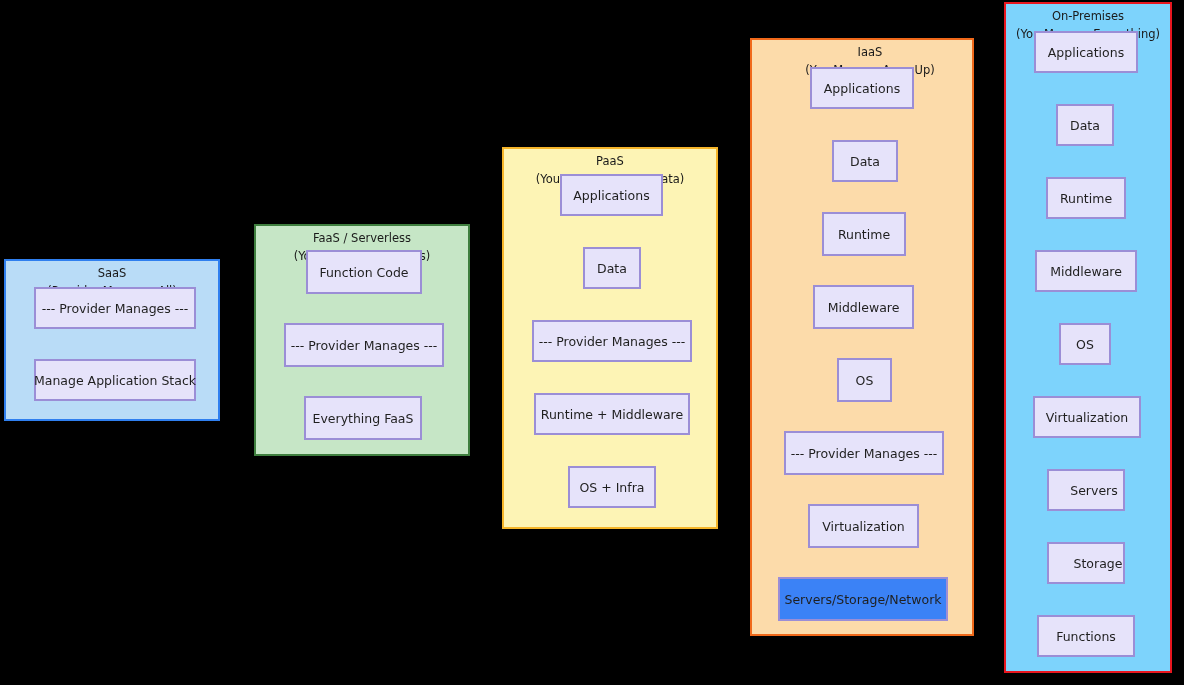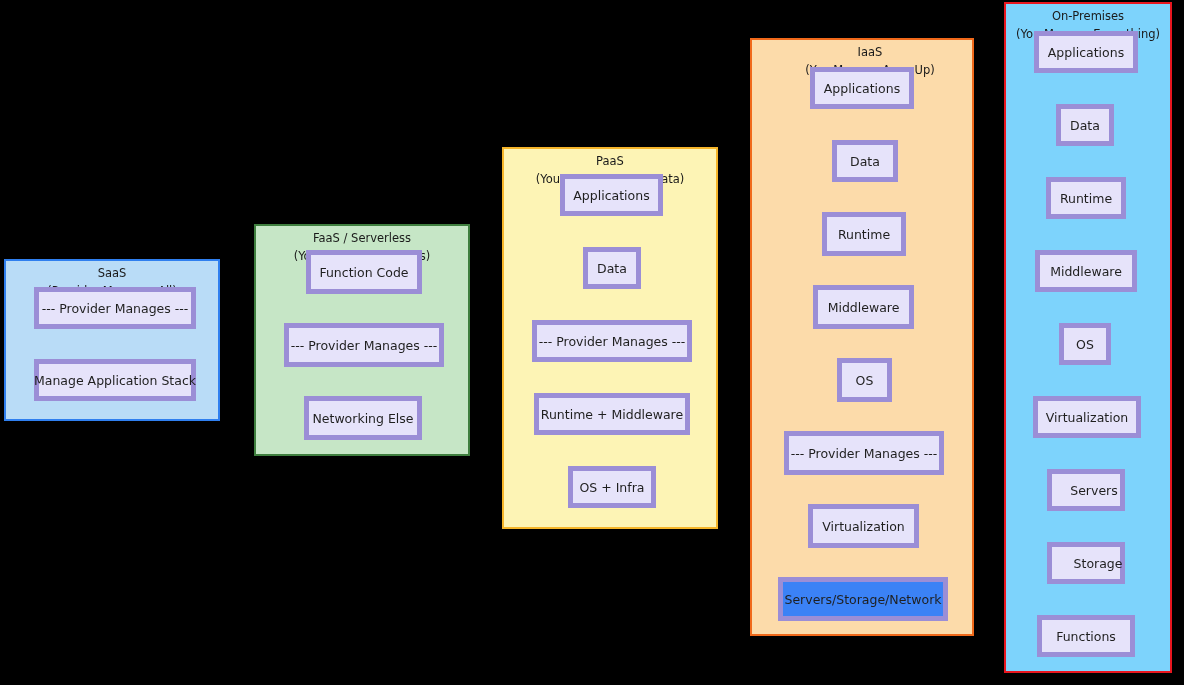--- a/index.html
+++ b/index.html
@@ -32,21 +32,21 @@
     color: #1a1a1a;
     font-size: 11.5px;
     line-height: 1.55;
     white-space: pre-line;
     pointer-events: none;
   }
   .layer-box {
     position: absolute;
     box-sizing: border-box;
     background: #e6e3fa;
-    border: 5px solid #a21caf;
+    border: 2px solid #a21caf;
     color: #1f1f1f;
     font-size: 12.5px;
     display: flex;
     align-items: center;
     justify-content: center;
     text-align: center;
     white-space: nowrap;
   }
 </style>
 </head>
@@ -57,21 +57,21 @@
       <div class="col-title" style="top: 4px;">SaaS
 (Provider Manages All)</div>
       <div class="layer-box" style="left: 28px; top: 26px; width: 162px; height: 42px; background: rgb(230, 227, 250); border-color: rgb(155, 142, 214);">--- Provider Manages ---</div>
       <div class="layer-box" style="left: 28px; top: 98px; width: 162px; height: 42px; background: rgb(230, 227, 250); border-color: rgb(155, 142, 214);">Manage Application Stack</div>
     </div>
     <div class="column" style="left: 254px; top: 224px; width: 216px; height: 232px; background: rgb(198, 230, 198); border-color: rgb(63, 127, 63);">
       <div class="col-title" style="top: 4px;">FaaS / Serverless
 (You Manage Functions)</div>
       <div class="layer-box" style="left: 50px; top: 24px; width: 116px; height: 44px; background: rgb(230, 227, 250); border-color: rgb(155, 142, 214);">Function Code</div>
       <div class="layer-box" style="left: 28px; top: 97px; width: 160px; height: 44px; background: rgb(230, 227, 250); border-color: rgb(155, 142, 214);">--- Provider Manages ---</div>
-      <div class="layer-box" style="left: 48px; top: 170px; width: 118px; height: 44px; background: rgb(230, 227, 250); border-color: rgb(155, 142, 214);">Networking Else</div>
+      <div class="layer-box" style="left: 48px; top: 170px; width: 118px; height: 44px; background: rgb(230, 227, 250); border-color: rgb(155, 142, 214);">Everything FaaS</div>
     </div>
     <div class="column" style="left: 502px; top: 147px; width: 216px; height: 382px; background: rgb(253, 244, 181); border-color: rgb(245, 181, 42);">
       <div class="col-title" style="top: 4px;">PaaS
 (You Manage App + Data)</div>
       <div class="layer-box" style="left: 56px; top: 25px; width: 103px; height: 42px; background: rgb(230, 227, 250); border-color: rgb(155, 142, 214);">Applications</div>
       <div class="layer-box" style="left: 79px; top: 98px; width: 58px; height: 42px; background: rgb(230, 227, 250); border-color: rgb(155, 142, 214);">Data</div>
       <div class="layer-box" style="left: 28px; top: 171px; width: 160px; height: 42px; background: rgb(230, 227, 250); border-color: rgb(155, 142, 214);">--- Provider Manages ---</div>
       <div class="layer-box" style="left: 30px; top: 244px; width: 156px; height: 42px; background: rgb(230, 227, 250); border-color: rgb(155, 142, 214);">Runtime + Middleware</div>
       <div class="layer-box" style="left: 64px; top: 317px; width: 88px; height: 42px; background: rgb(230, 227, 250); border-color: rgb(155, 142, 214);">OS + Infra</div>
     </div>

